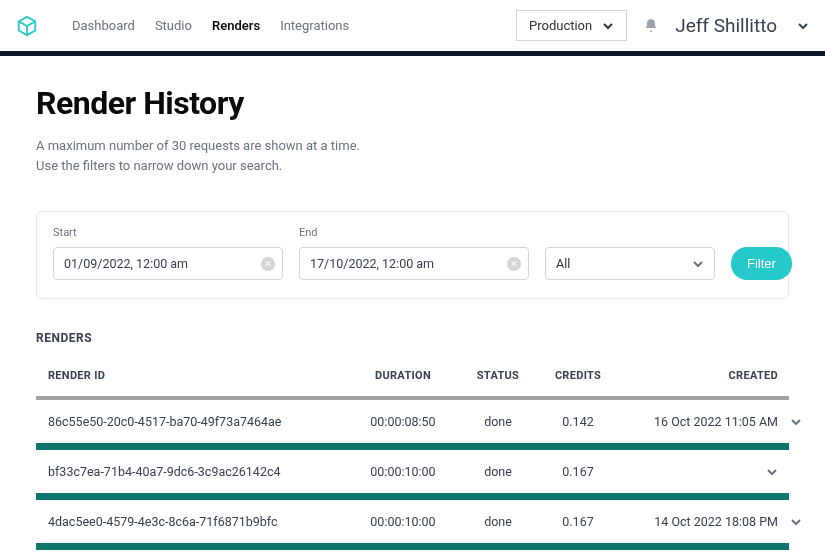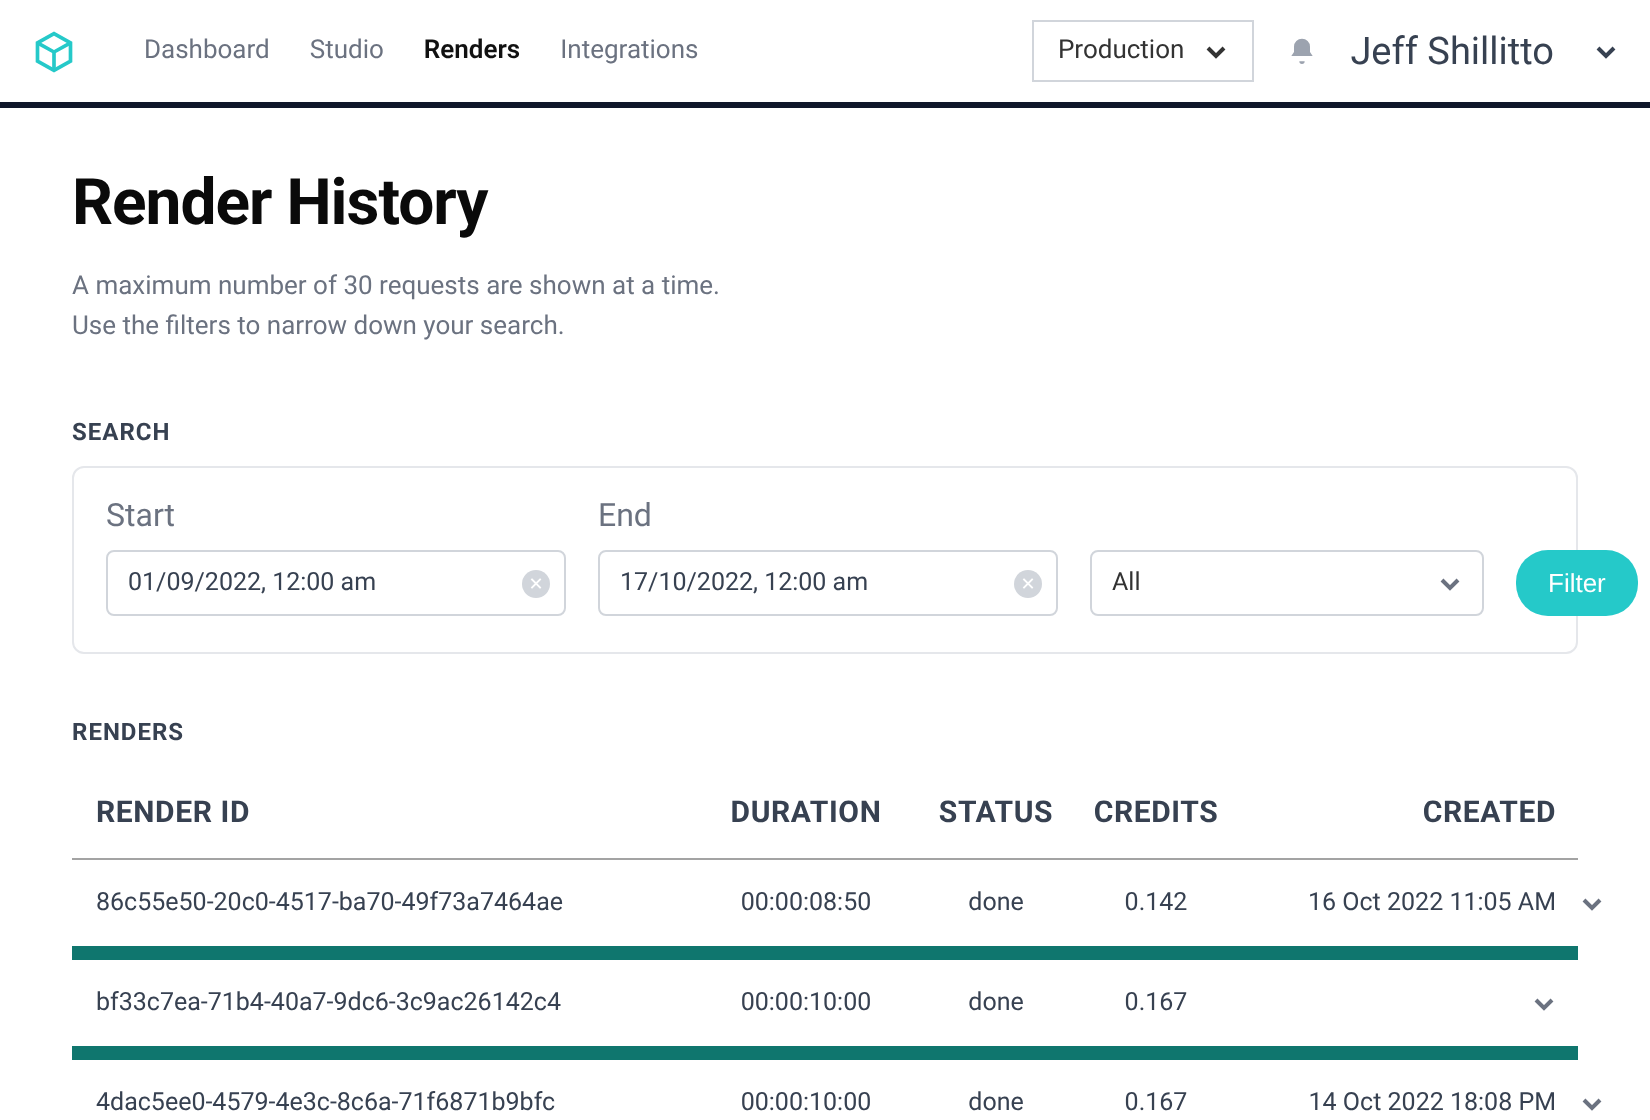--- a/index.html
+++ b/index.html
@@ -1,43 +1,43 @@
 <!DOCTYPE html>
 <html><head>
 <meta charset="utf-8">
 <style>
 * { margin: 0; padding: 0; box-sizing: border-box; }
 body { font-family: -apple-system, BlinkMacSystemFont, "Segoe UI", Roboto, sans-serif; background: #fff; color: #333; width: 825px; height: 560px; overflow: hidden; }
-.header { display: flex; align-items: center; padding: 10px 16px; border-bottom: 3px solid #0f172a; }
+.header { display: flex; align-items: center; padding: 10px 16px; border-bottom: 5px solid #0f172a; }
 .logo { width: 22px; height: 22px; margin-right: 34px; }
 .nav { display: flex; gap: 20px; }
 .nav-item { font-size: 13px; color: #6b7280; cursor: pointer; }
 .nav-item.active { color: #111; font-weight: 600; }
 .header-right { margin-left: auto; display: flex; align-items: center; gap: 16px; }
 .env-select { border: 1px solid #d1d5db; border-radius: 0; padding: 7px 12px; font-size: 13px; display: flex; align-items: center; gap: 10px; cursor: pointer; background: #fff; }
 .bell { width: 16px; height: 16px; color: #9ca3af; }
 .user { font-size: 19px; color: #374151; display: flex; align-items: center; gap: 20px; cursor: pointer; }
 .content { padding: 28px 36px; }
 h1 { font-size: 32px; font-weight: 700; letter-spacing: -0.5px; color: #0a0a0a; margin-bottom: 14px; }
 .subtitle { font-size: 13px; color: #6b7280; max-width: 340px; line-height: 1.5; margin-bottom: 36px; }
 .section-label { font-size: 12px; font-weight: 700; letter-spacing: 0.5px; color: #374151; margin-bottom: 10px; }
 .search-card { border: 1px solid #e5e7eb; border-radius: 6px; padding: 14px 16px 18px; margin-bottom: 32px; }
 .search-row { display: flex; gap: 16px; align-items: flex-end; }
 .field { display: flex; flex-direction: column; }
-.field-label { font-size: 16px; color: #6b7280; margin-bottom: 8px; }
+.field-label { font-size: 11px; color: #6b7280; margin-bottom: 8px; }
 .input-wrap { position: relative; }
 .text-input { border: 1px solid #d1d5db; border-radius: 4px; padding: 8px 30px 8px 10px; font-size: 12.5px; font-family: inherit; color: #374151; background: #fff; }
 .date-input { width: 230px; }
 .clear-btn { position: absolute; right: 8px; top: 50%; transform: translateY(-50%); width: 14px; height: 14px; border-radius: 50%; background: #d1d5db; color: #fff; font-size: 9px; display: flex; align-items: center; justify-content: center; cursor: pointer; border: none; }
-.select-input { border: 1px solid #d1d5db; border-radius: 4px; padding: 8px 28px 8px 10px; font-size: 12.5px; width: 197px; background: #fff; position: relative; cursor: pointer; }
+.select-input { border: 1px solid #d1d5db; border-radius: 4px; padding: 8px 28px 8px 10px; font-size: 12.5px; width: 170px; background: #fff; position: relative; cursor: pointer; }
 .select-chevron { position: absolute; right: 10px; top: 50%; transform: translateY(-50%); color: #6b7280; }
 .filter-btn { background: #25c9c9; color: #fff; border: none; border-radius: 16px; padding: 9px 16px; font-size: 13px; font-weight: 500; cursor: pointer; }
 .table { width: 100%; }
 .thead, .trow { display: grid; grid-template-columns: 300px 110px 80px 80px 160px 24px; align-items: center; padding: 14px 12px; border-bottom: 7px solid #0f766e; font-size: 12.5px; }
-.thead { font-size: 15px; font-weight: 700; color: #374151; letter-spacing: 0.3px; border-bottom: 1px solid #a3a3a3; }
+.thead { font-size: 11px; font-weight: 700; color: #374151; letter-spacing: 0.3px; border-bottom: 4px solid #a3a3a3; }
 .trow { color: #374151; }
 .tc-center { text-align: center; }
 .tc-right { text-align: right; }
 .expand { color: #6b7280; cursor: pointer; display: flex; justify-content: flex-end; }
 .chev { width: 12px; height: 12px; }
 .chev polyline, .chev path { stroke: currentColor; stroke-width: 2; fill: none; }
 </style>
 </head>
 <body>
 
@@ -68,21 +68,20 @@
           <polyline points="2,4 6,8 10,4"></polyline>
         </svg>
     </div>
   </div>
 </div>
 
 <div class="content">
   <h1>Render History</h1>
   <p class="subtitle">A maximum number of 30 requests are shown at a time. Use the filters to narrow down your search.</p>
 
-  <div class="section-label">SEARCH</div>
   <div class="search-card">
     <div class="search-row">
       <div class="field">
         <span class="field-label">Start</span>
         <div class="input-wrap">
           <input class="text-input date-input" value="01/09/2022, 12:00 am" style="">
           <button class="clear-btn">✕</button>
         </div>
       </div>
       <div class="field">

